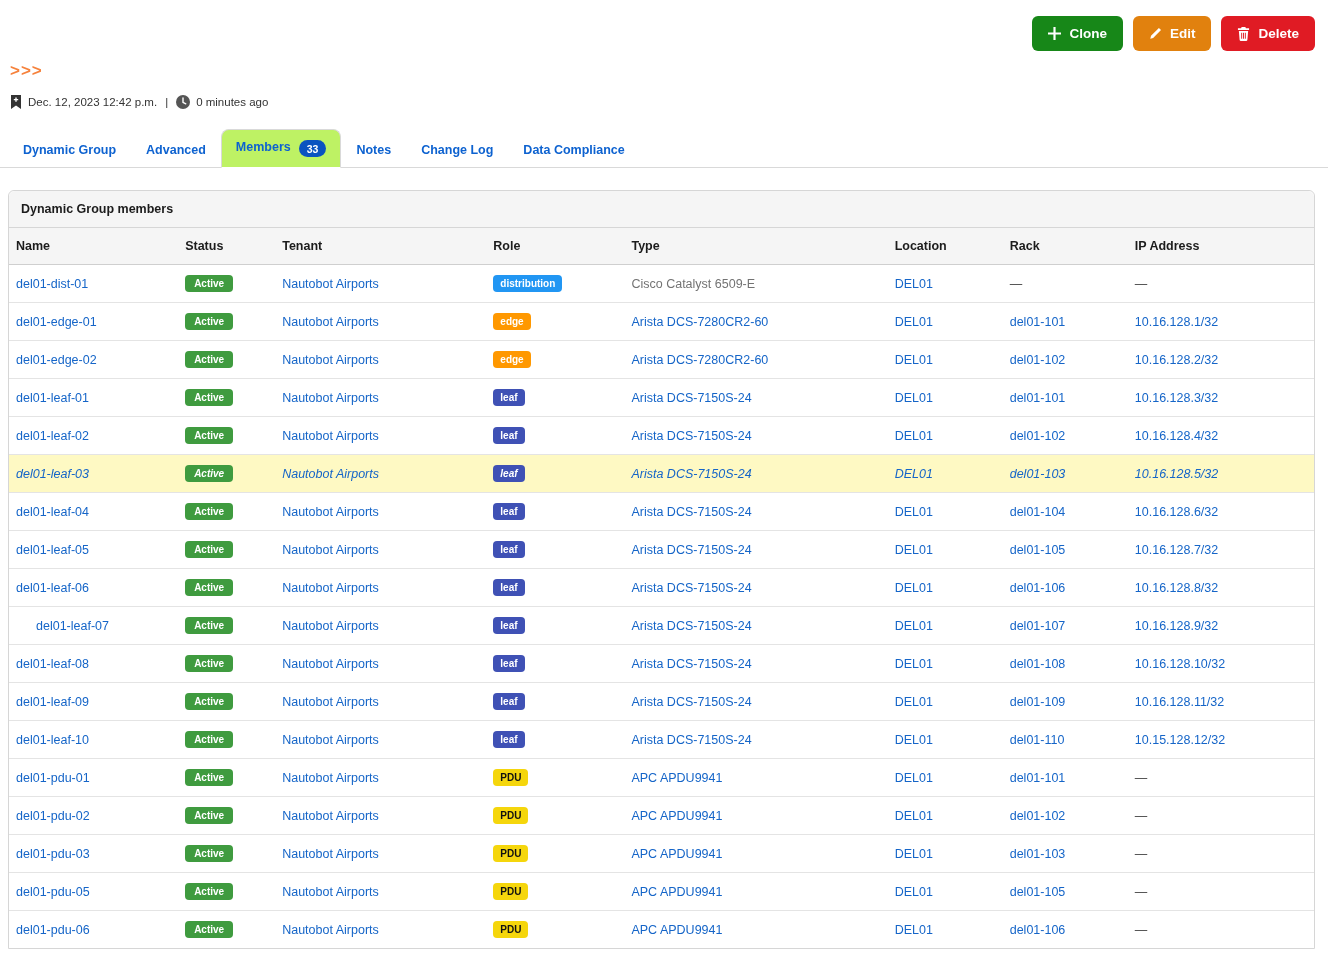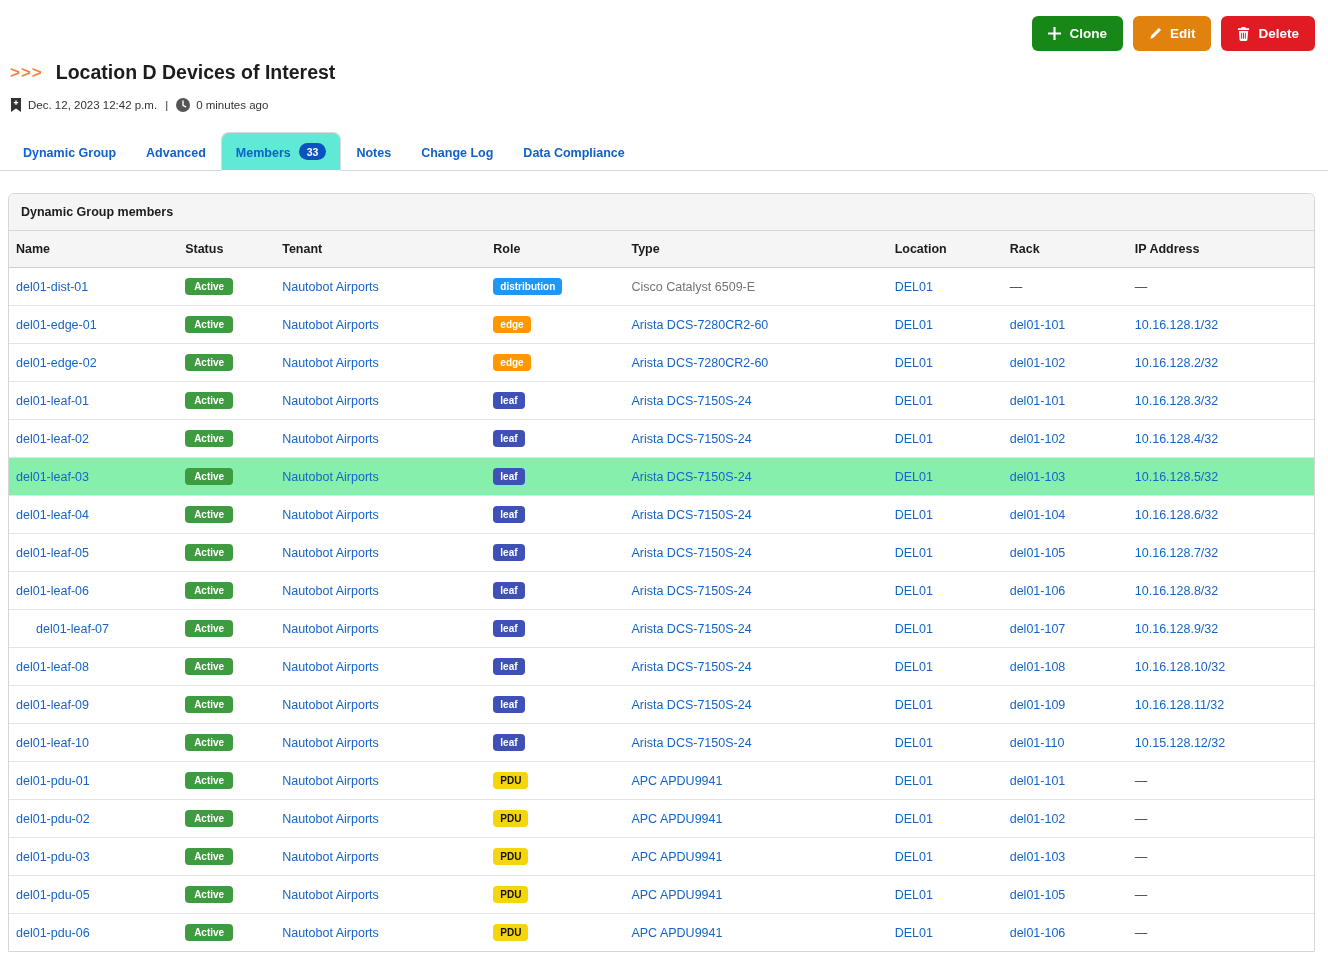--- a/index.html
+++ b/index.html
@@ -20,38 +20,38 @@
   .page-title { font-size:19.5px; font-weight:700; color:#1c1c1c; }
 
   
   .meta-row { display:flex; align-items:center; gap:6px; margin-top:14px;
               color:#333; font-size:11.5px; padding-left:2px; }
   .meta-sep { margin:0 2px; color:#333; }
 
   
   .tabs { display:flex; align-items:flex-end; margin:20px -13px 0 -8px; padding-left:8px;
           border-bottom:1px solid #d9d9d9; }
-  .tab { display:inline-flex; align-items:flex-end; gap:8px; padding:10px 14px;
+  .tab { display:inline-flex; align-items:flex-start; gap:8px; padding:10px 14px;
          font-size:12.5px; font-weight:600; color:#0d62d0; cursor:pointer;
          border:1px solid transparent; margin-bottom:-1px; white-space:nowrap; }
-  .tab.active { background:#5eead4; border-color:#d9d9d9 #d9d9d9 #fff; border-radius:8px 8px 0 0; }
+  .tab.active { background:#bef264; border-color:#d9d9d9 #d9d9d9 #fff; border-radius:8px 8px 0 0; }
   .tab-badge { background:#0a53c0; color:#fff; border-radius:10px; padding:2.5px 8px;
                font-size:10.5px; font-weight:700; }
 
   
   .panel { margin-top:22px; border:1px solid #d6d6d6; border-radius:6px 6px 0 0; }
   .panel-header { background:#f5f5f5; border-bottom:1px solid #d6d6d6; border-radius:6px 6px 0 0;
                   padding:11px 12px; font-size:12.5px; font-weight:700; color:#1c1c1c; }
   table { width:100%; border-collapse:collapse; table-layout:fixed; font-size:12.5px; }
   thead th { background:#f5f5f5; text-align:left; font-weight:700; color:#1c1c1c;
              padding:11px 6px; border-bottom:1px solid #cfcfcf; cursor:pointer; }
   tbody td { padding:10px 6px; border-top:1px solid #e4e4e4; vertical-align:middle;
              overflow:hidden; white-space:nowrap; }
   tbody tr:first-child td { border-top:none; }
-  tr.highlight td { background:#86efac; }
+  tr.highlight td { background:#fef9c3;font-style:italic; }
   a.cell-link { color:#1565c8; text-decoration:none; }
   .muted-dash { color:#3c3c3c; }
   .status-badge { display:inline-block; color:#fff; font-size:10px; font-weight:700;
                   padding:3px 9px; border-radius:4px; }
   .role-badge { display:inline-block; font-size:10px; font-weight:700;
                 padding:3px 7px; border-radius:4px; }
 </style>
 </head>
 <body>
 
@@ -81,21 +81,20 @@
           <path d="M2 4.4h10l-.8 9.2A1.5 1.5 0 0 1 9.7 15H4.3a1.5 1.5 0 0 1-1.5-1.4z" fill="#fff"></path>
           <path d="M5 6.2v6.4M7 6.2v6.4M9 6.2v6.4" stroke="#e01b24" stroke-width="1"></path>
         </svg>
       </span>
       <span>Delete</span>
     </button>
   </div>
 
   <div class="title-row">
     <span class="chevrons">&gt;&gt;&gt;</span>
-    <span class="page-title">Location D Devices of Interest</span>
   </div>
 
   <div class="meta-row">
     <span style="display:inline-flex;">
       <svg width="12" height="14" viewBox="0 0 12 14">
         <path d="M1 0h10v14L6 10.4 1 14z" fill="#333"></path>
         <path d="M5.3 2.4h1.4v1.5h1.5v1.4H6.7v1.5H5.3V5.3H3.8V3.9h1.5z" fill="#fff"></path>
       </svg>
     </span>
     <span>Dec. 12, 2023 12:42 p.m.</span>

